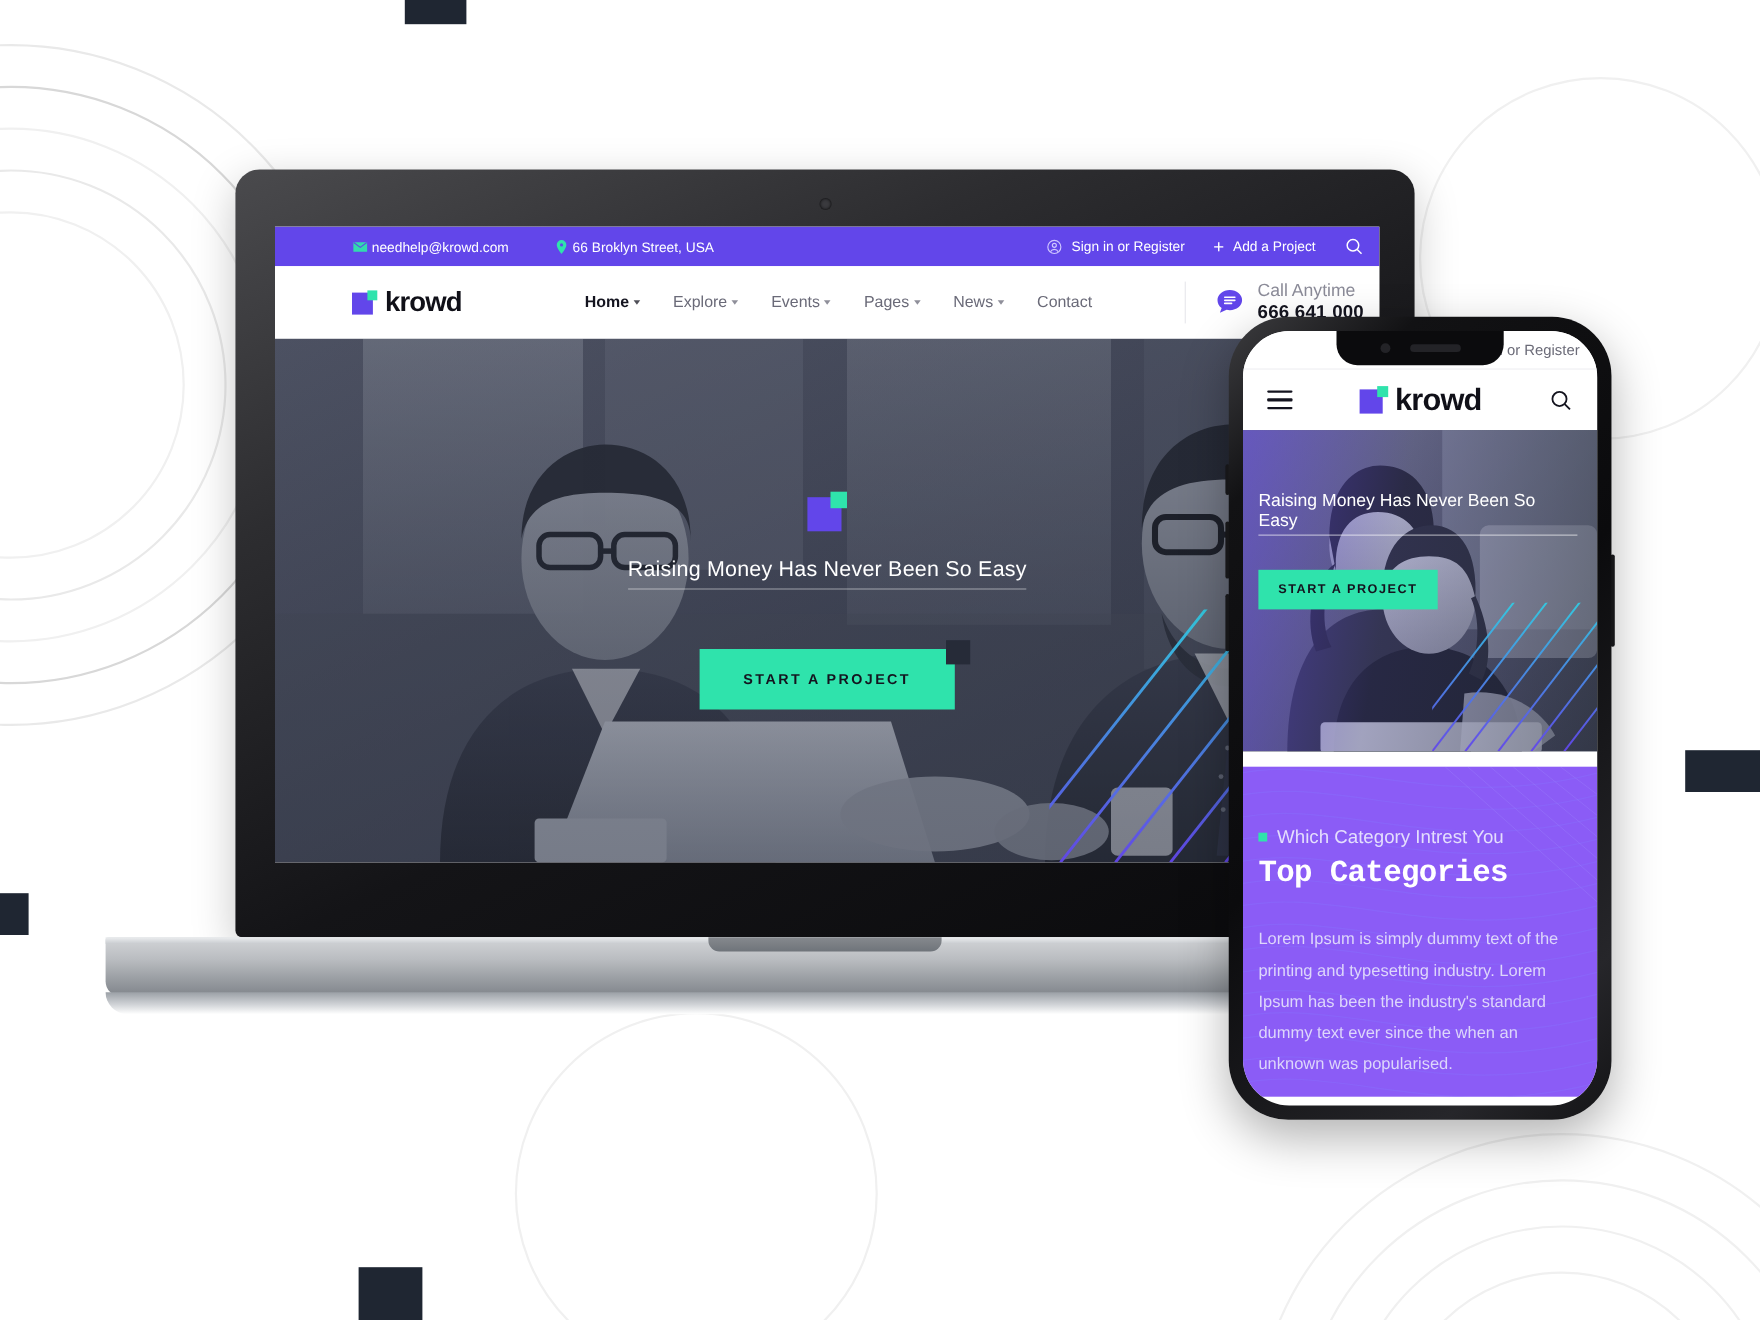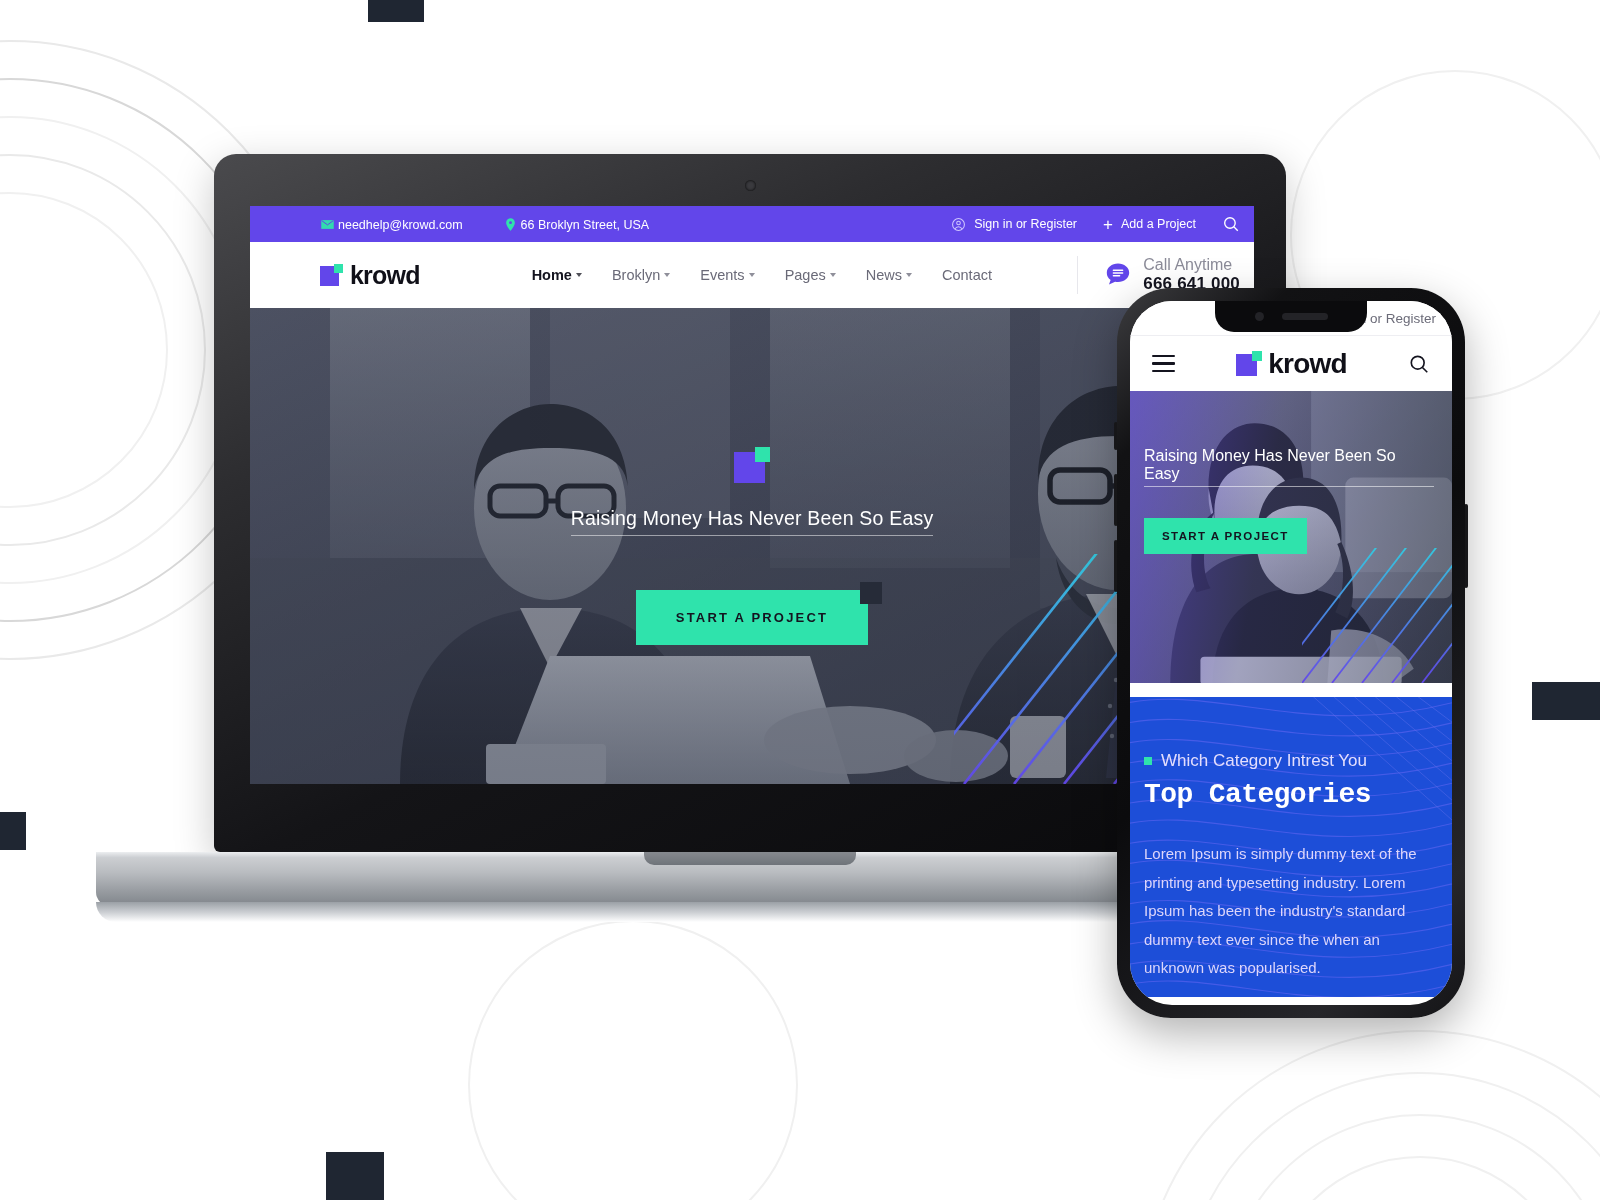--- a/index.html
+++ b/index.html
@@ -154,21 +154,21 @@
   .ph-hero-lines { position:absolute; right:0; bottom:0; width:150px; height:135px; overflow:hidden; }
   .ph-hero-body { position:absolute; left:0; top:0; padding:56px 18px 0 14px; }
   .ph-sub { color:#fff; font-size:16px; font-weight:500; border-bottom:1px solid rgba(255,255,255,.55);
             display:inline-block; padding-bottom:3px; margin-bottom:11px; }
   .ph-title { color:#fff; font-size:39px; line-height:1.06; font-weight:800; letter-spacing:-1.1px; }
   .ph-btn { margin-top:20px; display:inline-block; background:#2fe3ac; color:#14141f; border:0; cursor:pointer;
             font-family:inherit; font-size:11.5px; font-weight:700; letter-spacing:1.4px; padding:12px 18px; }
 
   .ph-white-gap { height:14px; background:#fff; }
 
-  .ph-cat { position:relative; height:auto; min-height:300px; background:#1d4ed8; padding:54px 18px 0 14px; overflow:hidden; }
+  .ph-cat { position:relative; height:auto; min-height:300px; background:#8b5cf6; padding:54px 18px 0 14px; overflow:hidden; }
   .ph-cat-waves { position:absolute; inset:0; opacity:.5; }
   .ph-eyebrow { position:relative; display:flex; align-items:center; gap:9px; color:#e4defd; font-size:17px; }
   .ph-eyebrow .dot { width:8px; height:8px; background:#2fe3ac; display:inline-block; }
   .ph-cat-title { position:relative; color:#fff; font-size:28px; font-weight:800; letter-spacing:-.6px; margin-top:8px;font-family:Liberation Mono, monospace; }
   .ph-cat-body { position:relative; color:#ddd6fb; font-size:15px; line-height:1.9; margin-top:30px; }
 </style>
 </head>
 <body>
 
 <div class="stage">
@@ -258,21 +258,21 @@
               </span>
             <span class="logo-text">krowd</span>
           </div>
 
           <nav class="menu">
             <a href="#" class="active">
                 <span>Home</span>
                 <i class="caret"></i>
               </a>
             <a href="#">
-                <span>Broklyn</span>
+                <span>Explore</span>
                 <i class="caret"></i>
               </a>
             <a href="#">
                 <span>Events</span>
                 <i class="caret"></i>
               </a>
             <a href="#">
                 <span>Pages</span>
                 <i class="caret"></i>
               </a>

